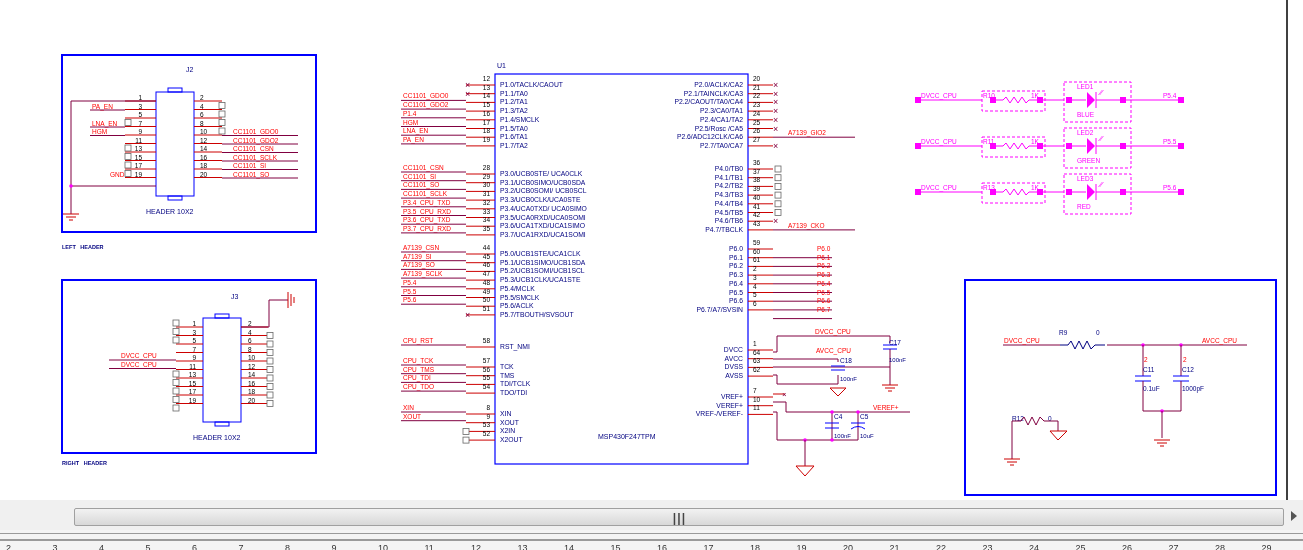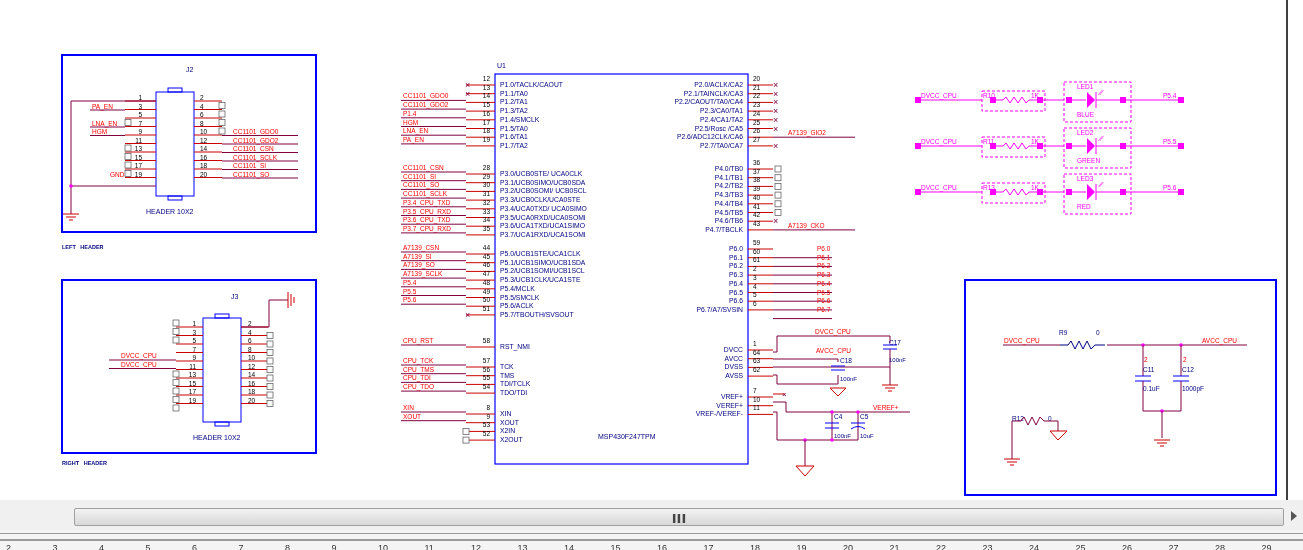--- a/index.html
+++ b/index.html
@@ -6,21 +6,21 @@
   body { width:1303px; height:550px; overflow:hidden; background:#ffffff; position:relative;
          font-family:"Liberation Sans", sans-serif; }
   #canvas { position:absolute; left:0; top:0; width:1303px; height:500px; }
   #canvas svg { position:absolute; left:0; top:0; }
   .t { font-family:"Liberation Sans", sans-serif; }
   #hscroll { position:absolute; left:0; top:500px; width:1303px; height:30px; background:#f0f0f0; }
   #hscroll .track { position:absolute; left:74px; top:8px; width:1210px; height:18px;
         border:1px solid #a0a0a0; border-radius:2px;
         background:linear-gradient(#f2f2f2,#d8d8d8); box-sizing:border-box; }
   #hscroll .grip { position:absolute; left:50%; top:2px; transform:translateX(-50%);
-        font-size:13px; color:#444; letter-spacing:0px; font-family:"DejaVu Sans", sans-serif;font-weight:bold; }
+        font-size:15px; color:#444; letter-spacing:0px; font-family:"DejaVu Sans", sans-serif; }
   #hscroll .arrow-right { position:absolute; right:6px; top:11px; width:0; height:0;
         border-top:5px solid transparent; border-bottom:5px solid transparent; border-left:6px solid #555; }
   #ruler { position:absolute; left:0; top:530px; width:1303px; height:20px; background:#f4f4f4; }
   #ruler .line1 { position:absolute; left:0; top:3px; width:100%; height:1px; background:#9a9a9a; }
   #ruler .line2 { position:absolute; left:0; top:9px; width:100%; height:2px; background:#9a9a9a; }
   #ruler .ticks { position:absolute; left:0; top:13px; width:100%; height:10px; }
   #ruler .tick { position:absolute; top:0; font-size:9px; color:#333; font-family:"Liberation Sans", sans-serif; }
 </style>
 </head>
 <body>

